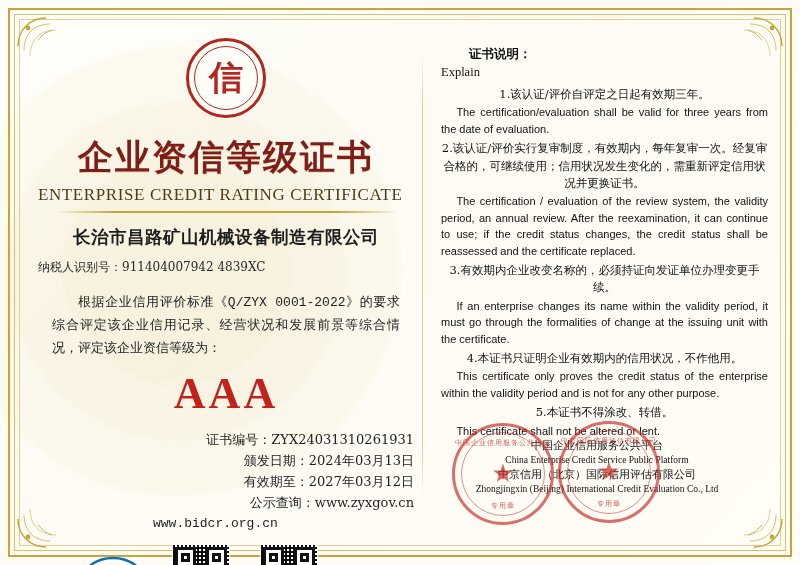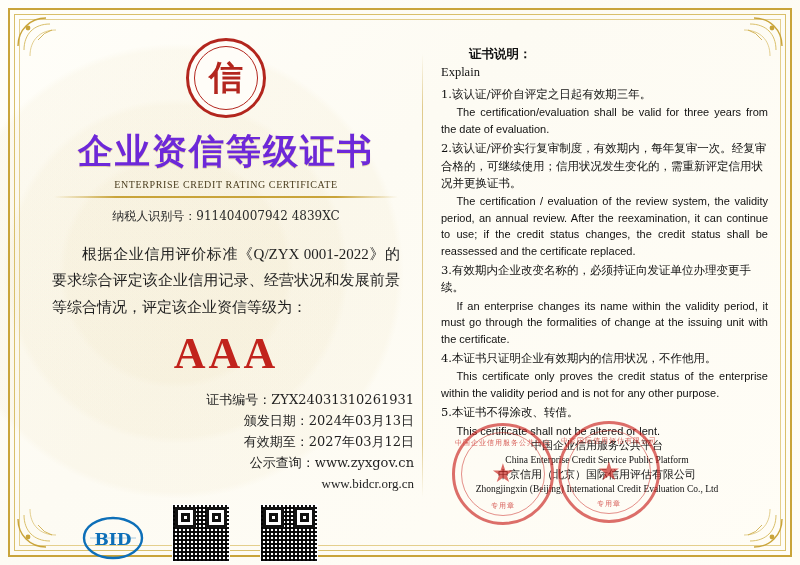--- a/index.html
+++ b/index.html
@@ -112,62 +112,61 @@
     font-family: "DejaVu Serif", serif;
     font-weight: bold;
   }
 
   
   .title-cn {
     text-align: center;
     font-size: 35px;
     letter-spacing: 2px;
     font-weight: bold;
-    color: #6d28d9;
-    margin-top: 6px;
+    color: #7f1d1d;
+    margin-top: 12px;
     font-family: "DejaVu Serif", serif;
     text-shadow: 0 1px 0 #e7d9a8;
   }
   .title-en {
-    text-align: center;
-    font-size: 10px;
+    font-size: 17px;
     letter-spacing: 0.6px;
     color: #4a3d1e;
     margin-top: 4px;
     font-family: "Liberation Serif", serif;
   }
   .rule {
     height: 2px;
     background: linear-gradient(to right, rgba(201,164,58,0) 0%, #c9a43a 18%, #c9a43a 82%, rgba(201,164,58,0) 100%);
     margin: 6px 16px 0 16px;
   }
   .company {
     text-align: center;
     font-size: 17.5px;
     font-weight: bold;
     color: #1d1d1d;
     margin-top: 12px;
     letter-spacing: 0.5px;
     font-family: "DejaVu Serif", serif;
   }
   .taxid {
-    text-align: center;
+    text-align: left;
     font-size: 12px;
     color: #2a2a2a;
     margin-top: 10px;
     font-family: "DejaVu Serif", serif;
   }
   .paragraph {
     margin: 16px 14px 8px 14px;
-    font-size: 15px;
+    font-size: 13px;
     line-height: 1.75;
     color: #1f1f1f;
     text-align: justify;
     text-indent: 2em;
-    font-family: Liberation Serif, serif;
+    font-family: Liberation Mono, monospace;
   }
   .grade {
     text-align: center;
     font-size: 44px;
     font-weight: bold;
     color: #c1231c;
     letter-spacing: 3px;
     margin-top: 6px;
     font-family: "Liberation Serif", serif;
   }
@@ -177,24 +176,23 @@
     margin: 10px 0 0 36px;
     font-size: 13px;
     color: #1f1f1f;
     line-height: 1.62;
     font-family: "DejaVu Serif", serif;
   }
   .field-row { white-space: nowrap; text-align: right; }
   .field-label { }
   .field-value { }
   .url-line {
-    margin-left: 112px;
-    font-family: Liberation Serif, serif;
+    margin-left: 79px;
+    font-family: Liberation Mono, monospace;
     font-size: 13px;
-    text-align: right;
   }
 
   
   .codes {
     display: flex;
     gap: 26px;
     margin: 10px 0 0 44px;
     align-items: flex-end;
   }
   .code-item { text-align: center; width: 62px; }
@@ -240,20 +238,21 @@
     margin-top: 2px;
     margin-bottom: 6px;
     font-family: Liberation Serif, serif;
   }
   .ex-cn {
     font-size: 11.5px;
     color: #111;
     line-height: 1.5;
     margin-top: 3px;
     font-family: "DejaVu Serif", serif;
+    text-align: center;
   }
   .ex-en {
     font-size: 11px;
     color: #111;
     line-height: 1.5;
     margin-top: 1px;
     text-indent: 1.4em;
     text-align: justify;
     font-family: Liberation Sans, sans-serif;
   }
@@ -372,20 +371,21 @@
       <div class="emblem-wrap">
         <div class="emblem">
           <div class="emblem-char">信</div>
         </div>
       </div>
 
       <div class="title-cn">企业资信等级证书</div>
       <div class="title-en">ENTERPRISE CREDIT RATING CERTIFICATE</div>
       <div class="rule"></div>
 
+      <div class="company">长治市昌路矿山机械设备制造有限公司</div>
       <div class="taxid">纳税人识别号：911404007942 4839XC</div>
 
       <div class="paragraph">根据企业信用评价标准《Q/ZYX 0001-2022》的要求综合评定该企业信用记录、经营状况和发展前景等综合情况，评定该企业资信等级为：</div>
 
       <div class="grade">AAA</div>
 
       <div class="fields">
         <div class="field-row">
           <span class="field-label">证书编号：</span><span class="field-value">ZYX24031310261931</span>
         </div>

